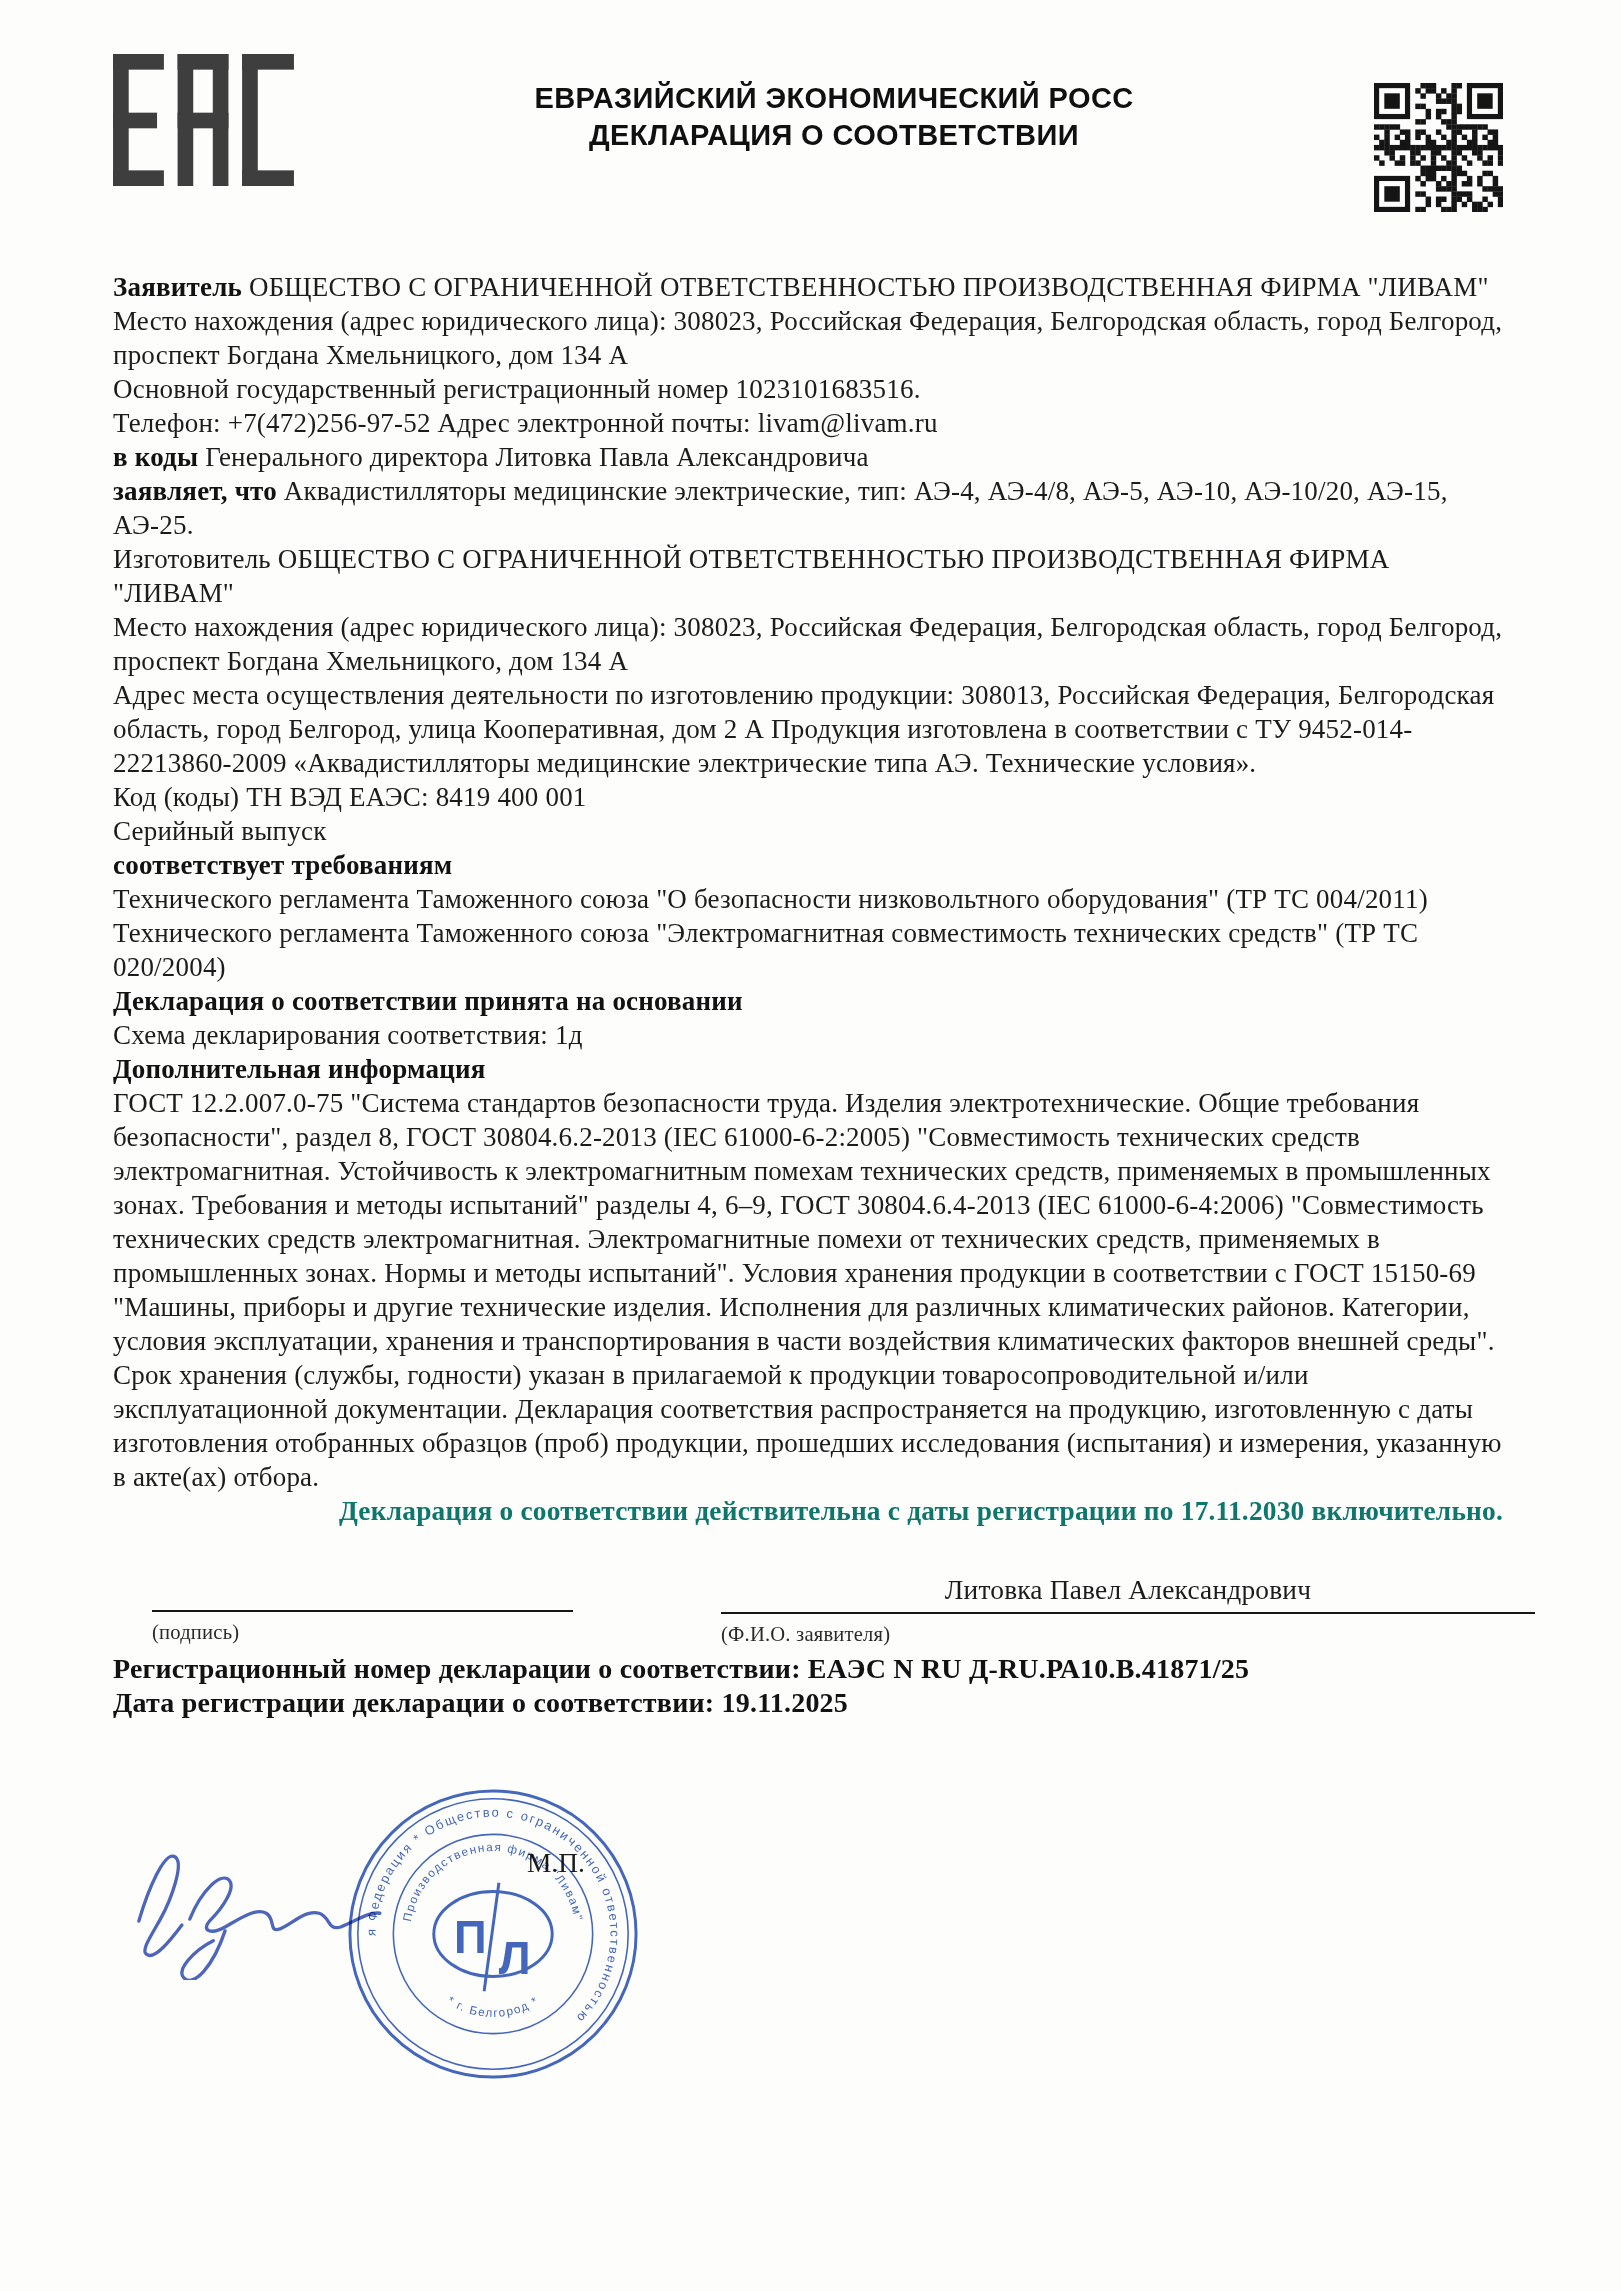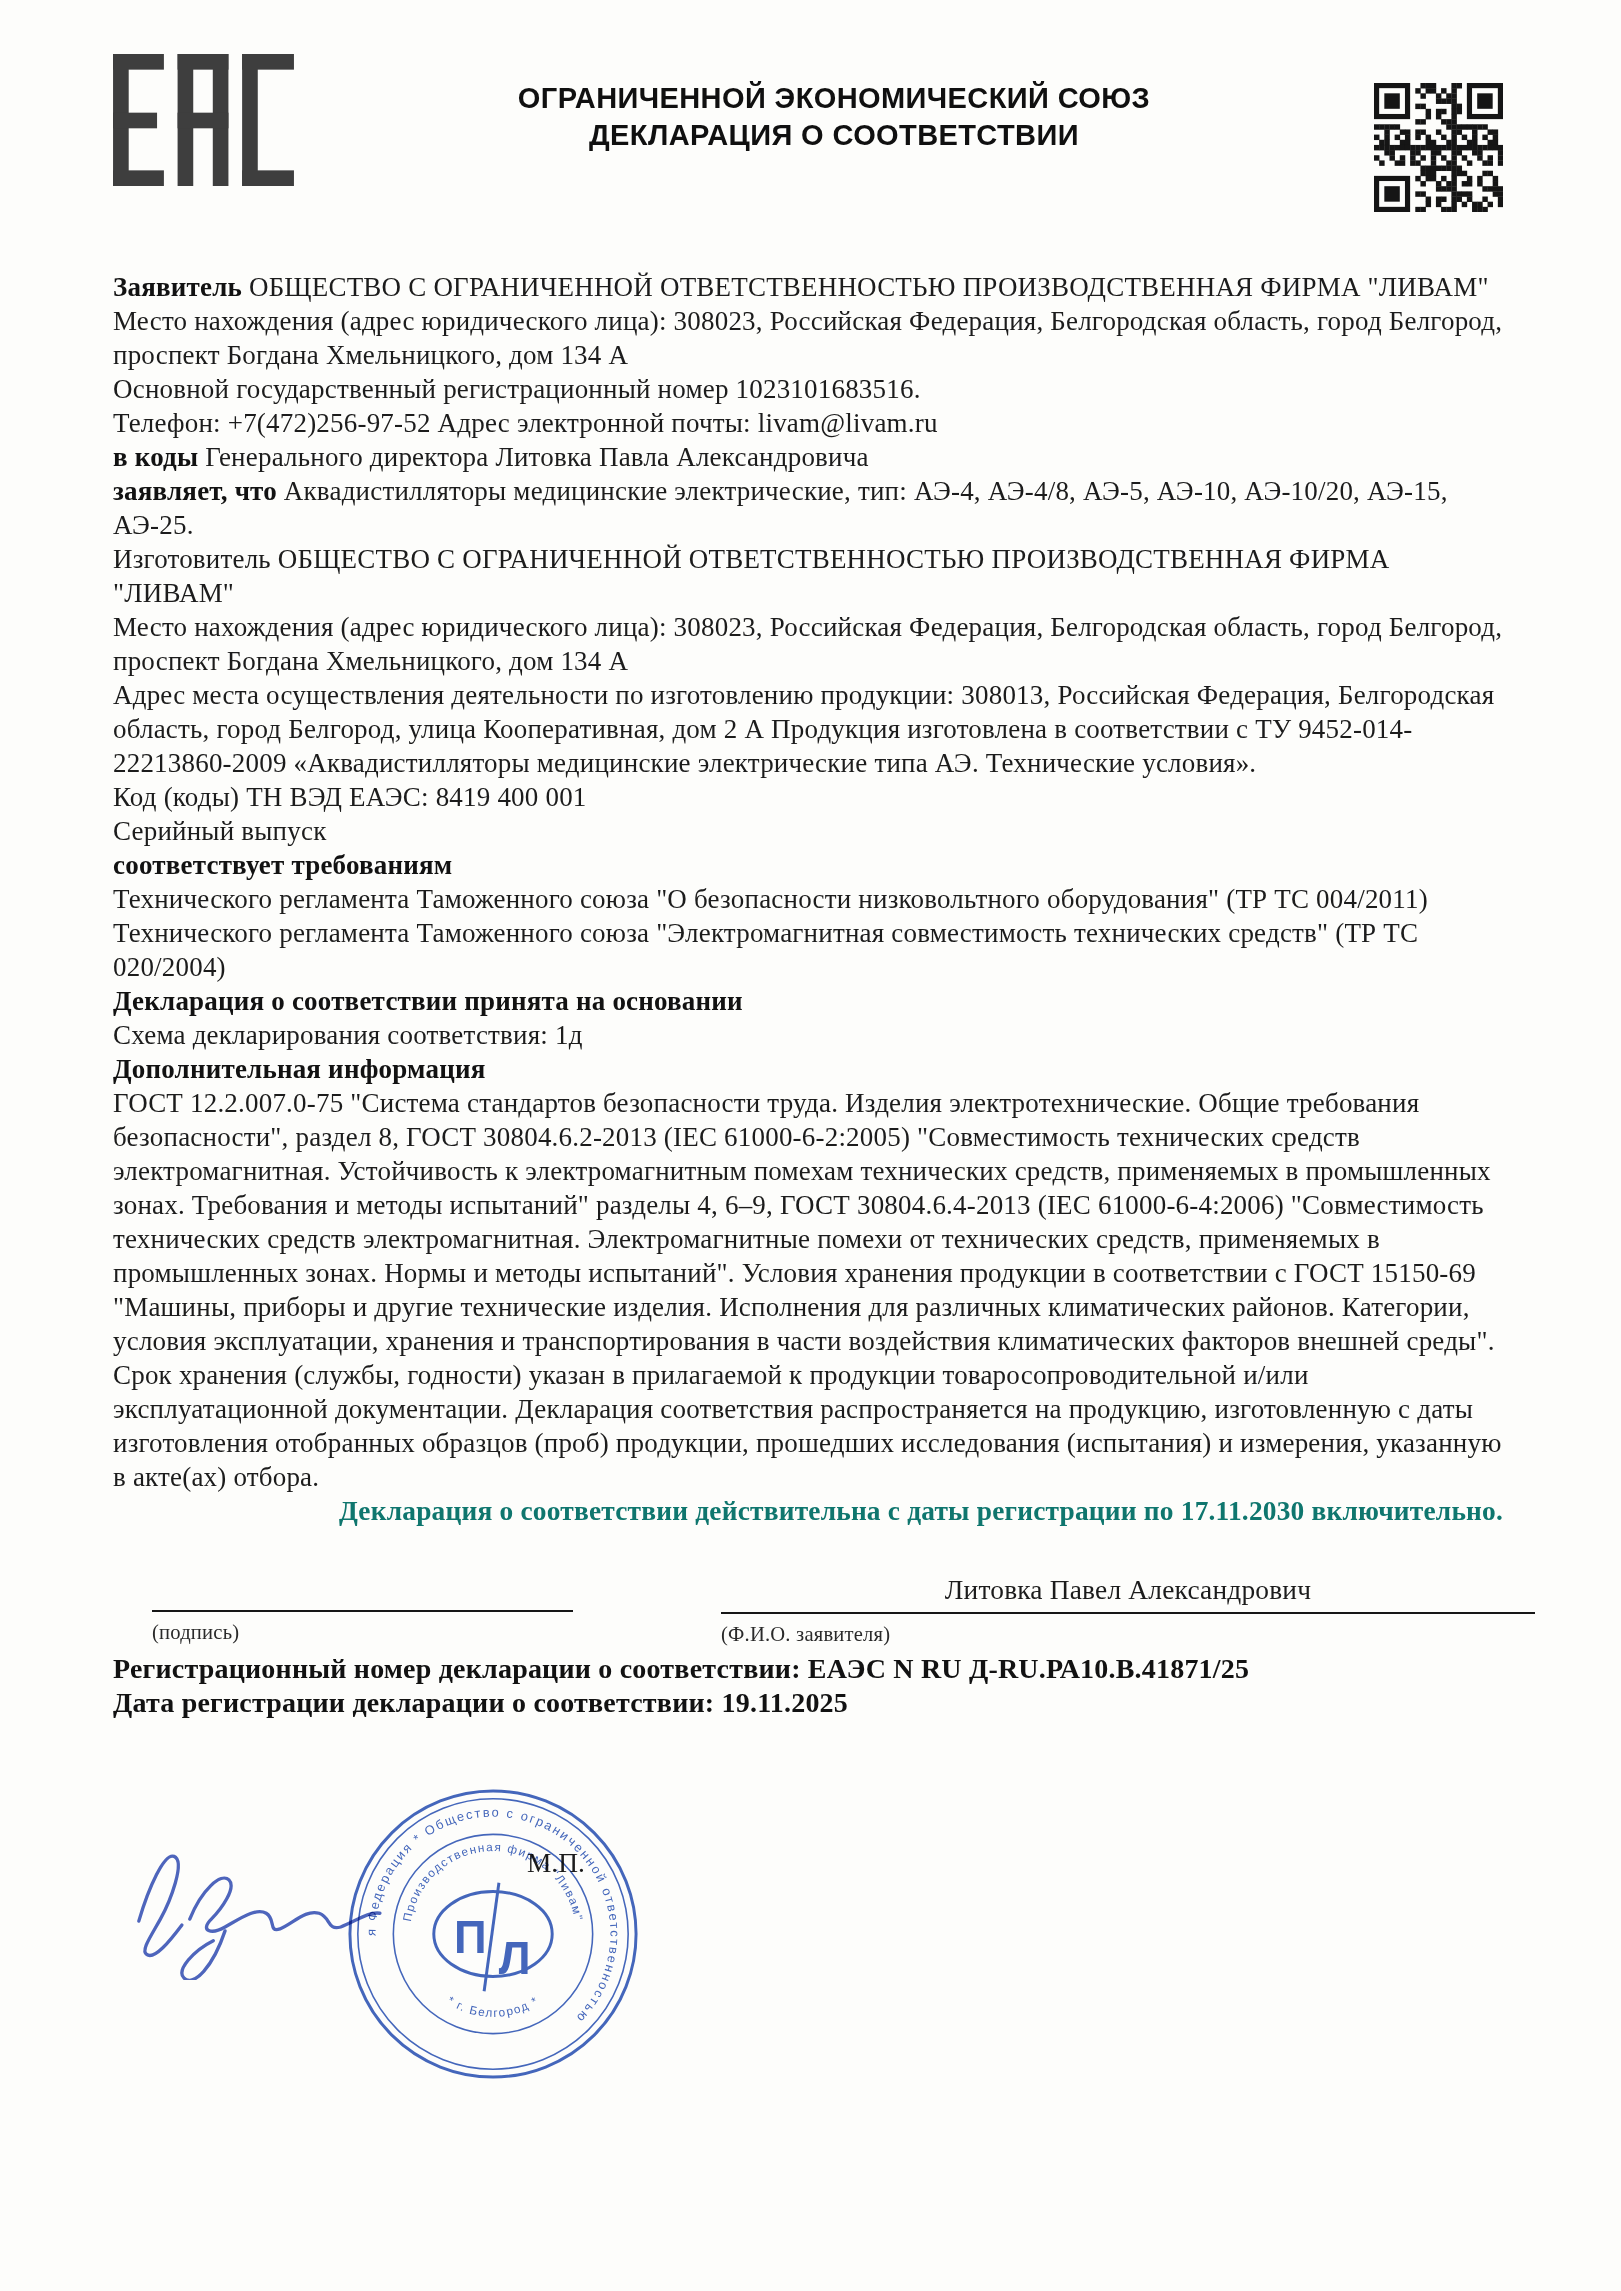--- a/index.html
+++ b/index.html
@@ -58,21 +58,21 @@
           <rect x="102" y="0" width="16" height="135"></rect>
           <rect x="66" y="0" width="52" height="16"></rect>
           <rect x="66" y="60" width="52" height="16"></rect>
 
           <rect x="132" y="0" width="16" height="135"></rect>
           <rect x="132" y="0" width="53" height="16"></rect>
           <rect x="132" y="119" width="53" height="16"></rect>
         </g>
       </svg>
       <div class="hdr-title">
-        <div>ОГРАНИЧЕННОЙ ЭКОНОМИЧЕСКИЙ СОЮЗ</div>
+        <div>ЕВРАЗИЙСКИЙ ЭКОНОМИЧЕСКИЙ РОСС</div>
         <div>ДЕКЛАРАЦИЯ О СООТВЕТСТВИИ</div>
       </div>
       <div class="qr">
         <svg viewBox="0 0 129 129" width="129" height="129" xmlns="http://www.w3.org/2000/svg">
           <g id="qr-modules" fill="#151515">
               <rect x="0" y="41.28" width="5.46" height="5.46"></rect>
               <rect x="0" y="51.6" width="5.46" height="5.46"></rect>
               <rect x="0" y="61.92" width="5.46" height="5.46"></rect>
               <rect x="0" y="72.24000000000001" width="5.46" height="5.46"></rect>
               <rect x="5.16" y="41.28" width="5.46" height="5.46"></rect>

